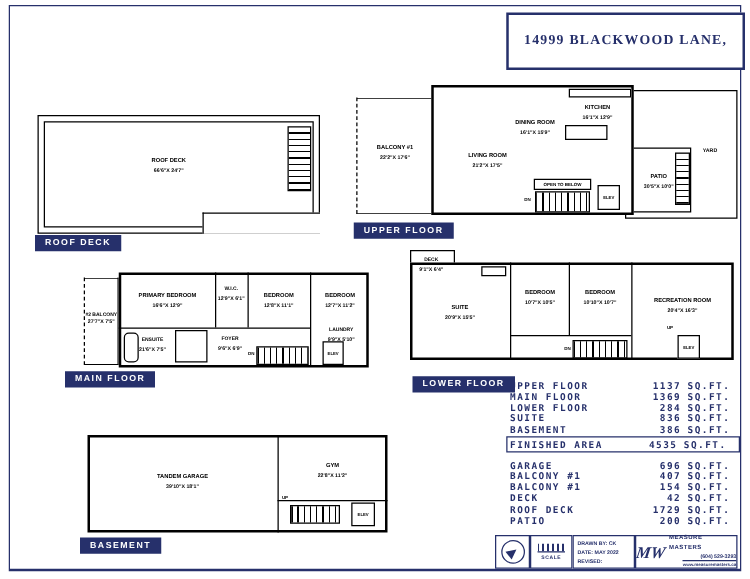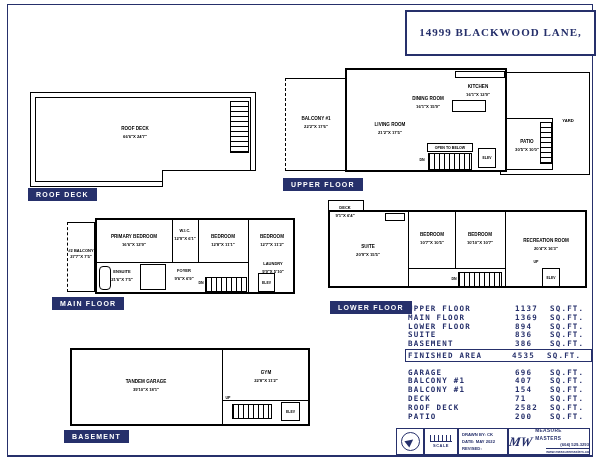--- a/index.html
+++ b/index.html
@@ -29,21 +29,21 @@
         display:flex;align-items:center;justify-content:center;font-size:3.4px;font-weight:bold;}
   .fixture{position:absolute;border:1px solid #000;box-sizing:border-box;background:#fff;}
   
   .chip{position:absolute;background:#26306b;color:#fff;font-size:7px;font-weight:bold;
         letter-spacing:1.2px;padding:3px 8px;white-space:nowrap;}
   
   .area-table{position:absolute;left:408px;top:304px;width:184px;color:#26306b;
               font-family:"DejaVu Sans Mono",monospace;font-weight:bold;font-size:7.5px;letter-spacing:1.2px;}
   .ar{display:flex;height:8.8px;align-items:center;}
   .ar .al{flex:1;text-align:left;}
-  .ar .av{width:30px;text-align:left;}
+  .ar .av{width:30px;text-align:right;}
   .ar .au{width:42px;text-align:left;padding-left:5px;}
   .total-box{border:1px solid #26306b;padding:1px 2px;margin:1px 0 6px -3px;}
   
   .fbox{position:absolute;top:428px;height:27px;background:#fff;border:1px solid #26306b;box-sizing:border-box;
         display:flex;flex-direction:column;align-items:center;justify-content:center;}
   .compass-circle{width:17px;height:17px;border:1px solid #26306b;border-radius:50%;
                   display:flex;align-items:center;justify-content:center;}
   .compass-needle{width:0;height:0;border-left:4px solid transparent;border-right:4px solid transparent;
                   border-bottom:8px solid #26306b;transform:rotate(52deg);}
   .ruler{width:22px;height:6px;border-bottom:1px solid #26306b;
@@ -222,21 +222,21 @@
       <span class="av">1137</span>
       <span class="au">SQ.FT.</span>
     </div>
     <div class="ar">
       <span class="al">MAIN FLOOR</span>
       <span class="av">1369</span>
       <span class="au">SQ.FT.</span>
     </div>
     <div class="ar">
       <span class="al">LOWER FLOOR</span>
-      <span class="av">894</span>
+      <span class="av">284</span>
       <span class="au">SQ.FT.</span>
     </div>
     <div class="ar">
       <span class="al">SUITE</span>
       <span class="av">836</span>
       <span class="au">SQ.FT.</span>
     </div>
     <div class="ar">
       <span class="al">BASEMENT</span>
       <span class="av">386</span>
@@ -259,26 +259,26 @@
       <span class="av">407</span>
       <span class="au">SQ.FT.</span>
     </div>
     <div class="ar">
       <span class="al">BALCONY #1</span>
       <span class="av">154</span>
       <span class="au">SQ.FT.</span>
     </div>
     <div class="ar">
       <span class="al">DECK</span>
-      <span class="av">71</span>
+      <span class="av">42</span>
       <span class="au">SQ.FT.</span>
     </div>
     <div class="ar">
       <span class="al">ROOF DECK</span>
-      <span class="av">2582</span>
+      <span class="av">1729</span>
       <span class="au">SQ.FT.</span>
     </div>
     <div class="ar">
       <span class="al">PATIO</span>
       <span class="av">200</span>
       <span class="au">SQ.FT.</span>
     </div>
   </div>
 
   <div>

